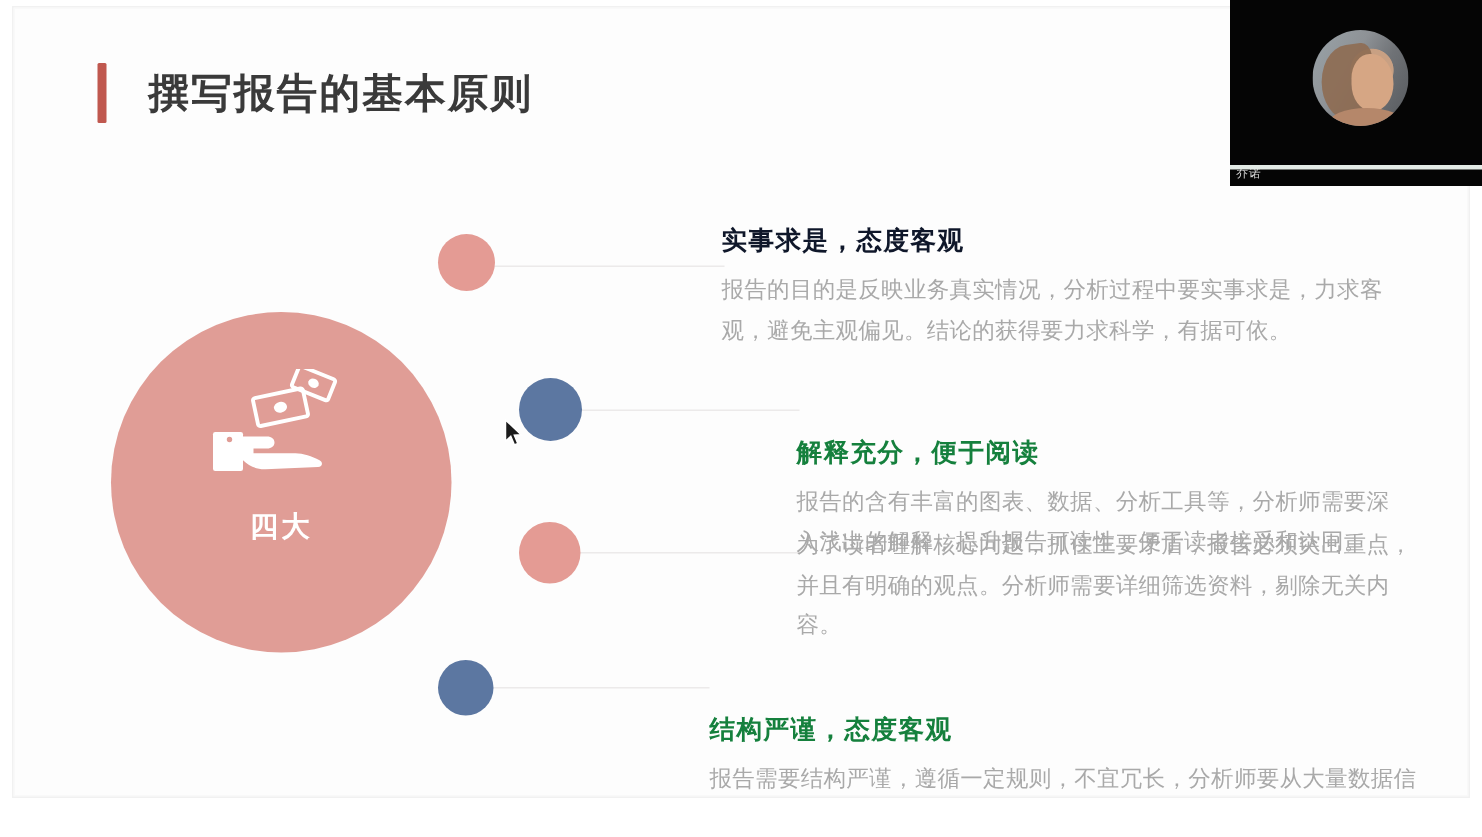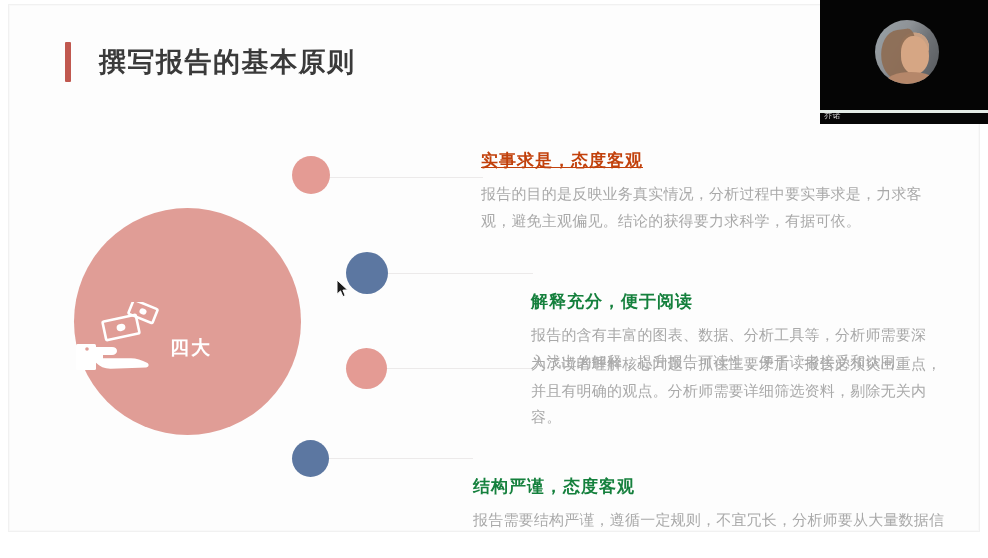--- a/index.html
+++ b/index.html
@@ -53,21 +53,21 @@
   }
 
   
   #hero-circle{
     position:absolute;
     left:65px; top:203px;
     width:227px; height:227px;
     border-radius:50%;
     background:#e09d96;
     display:flex;
-    flex-direction:row;
+    flex-direction:column;
     align-items:center;
     justify-content:flex-start;
     padding-top:38px;
   }
   #hero-icon{ width:96px; height:78px; display:block; }
   #hero-label{
     margin-top:14px;
     text-align:center;
     color:#ffffff;
     font-size:19px;
@@ -94,21 +94,21 @@
 
   
   .item{ position:absolute; }
   .item-title{
     font-size:17px;
     font-weight:bold;
     letter-spacing:1px;
     line-height:1.3;
     white-space:nowrap;
   }
-  .item-title.accent{ color:#c2410c;text-decoration:underline; }
+  .item-title.accent{ color:#0f172a; }
   .item-title.dark{ color:#15803d;margin-top:46px; }
   .item-body{
     margin-top:9px;
     font-size:15px;
     color:#a9a9a9;
     line-height:1.78;
     letter-spacing:0.2px;
   }
 
   

